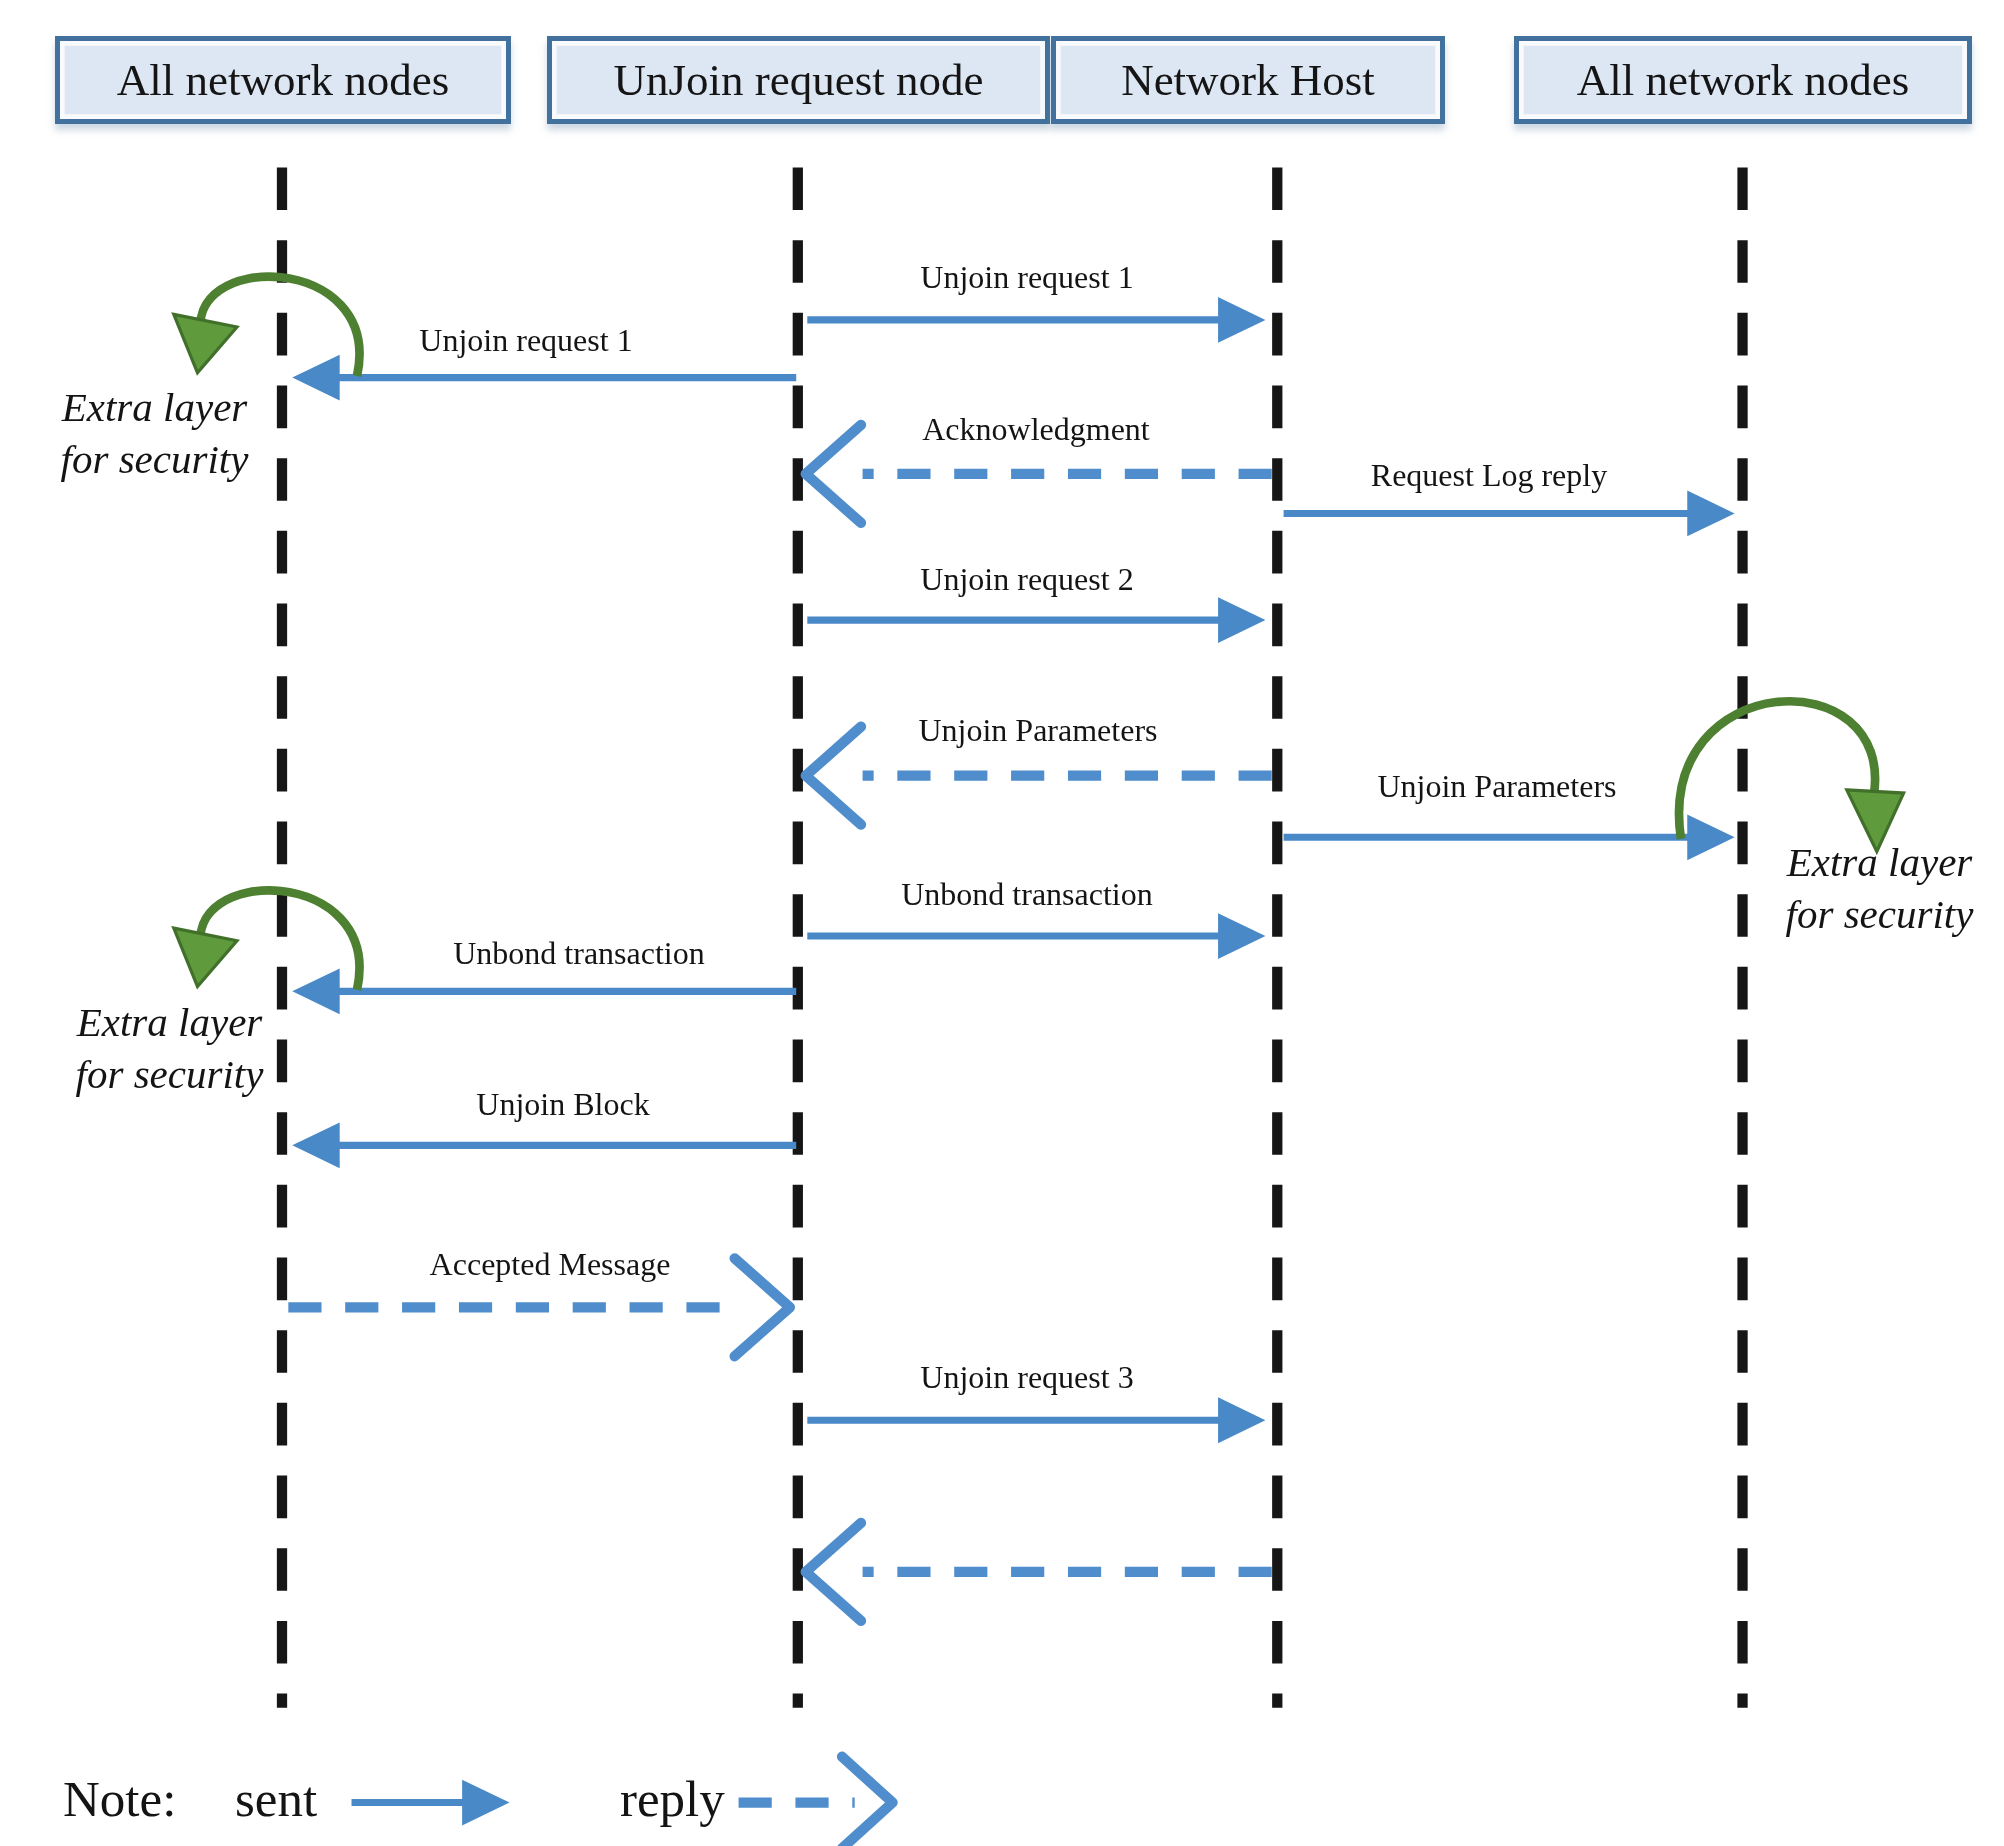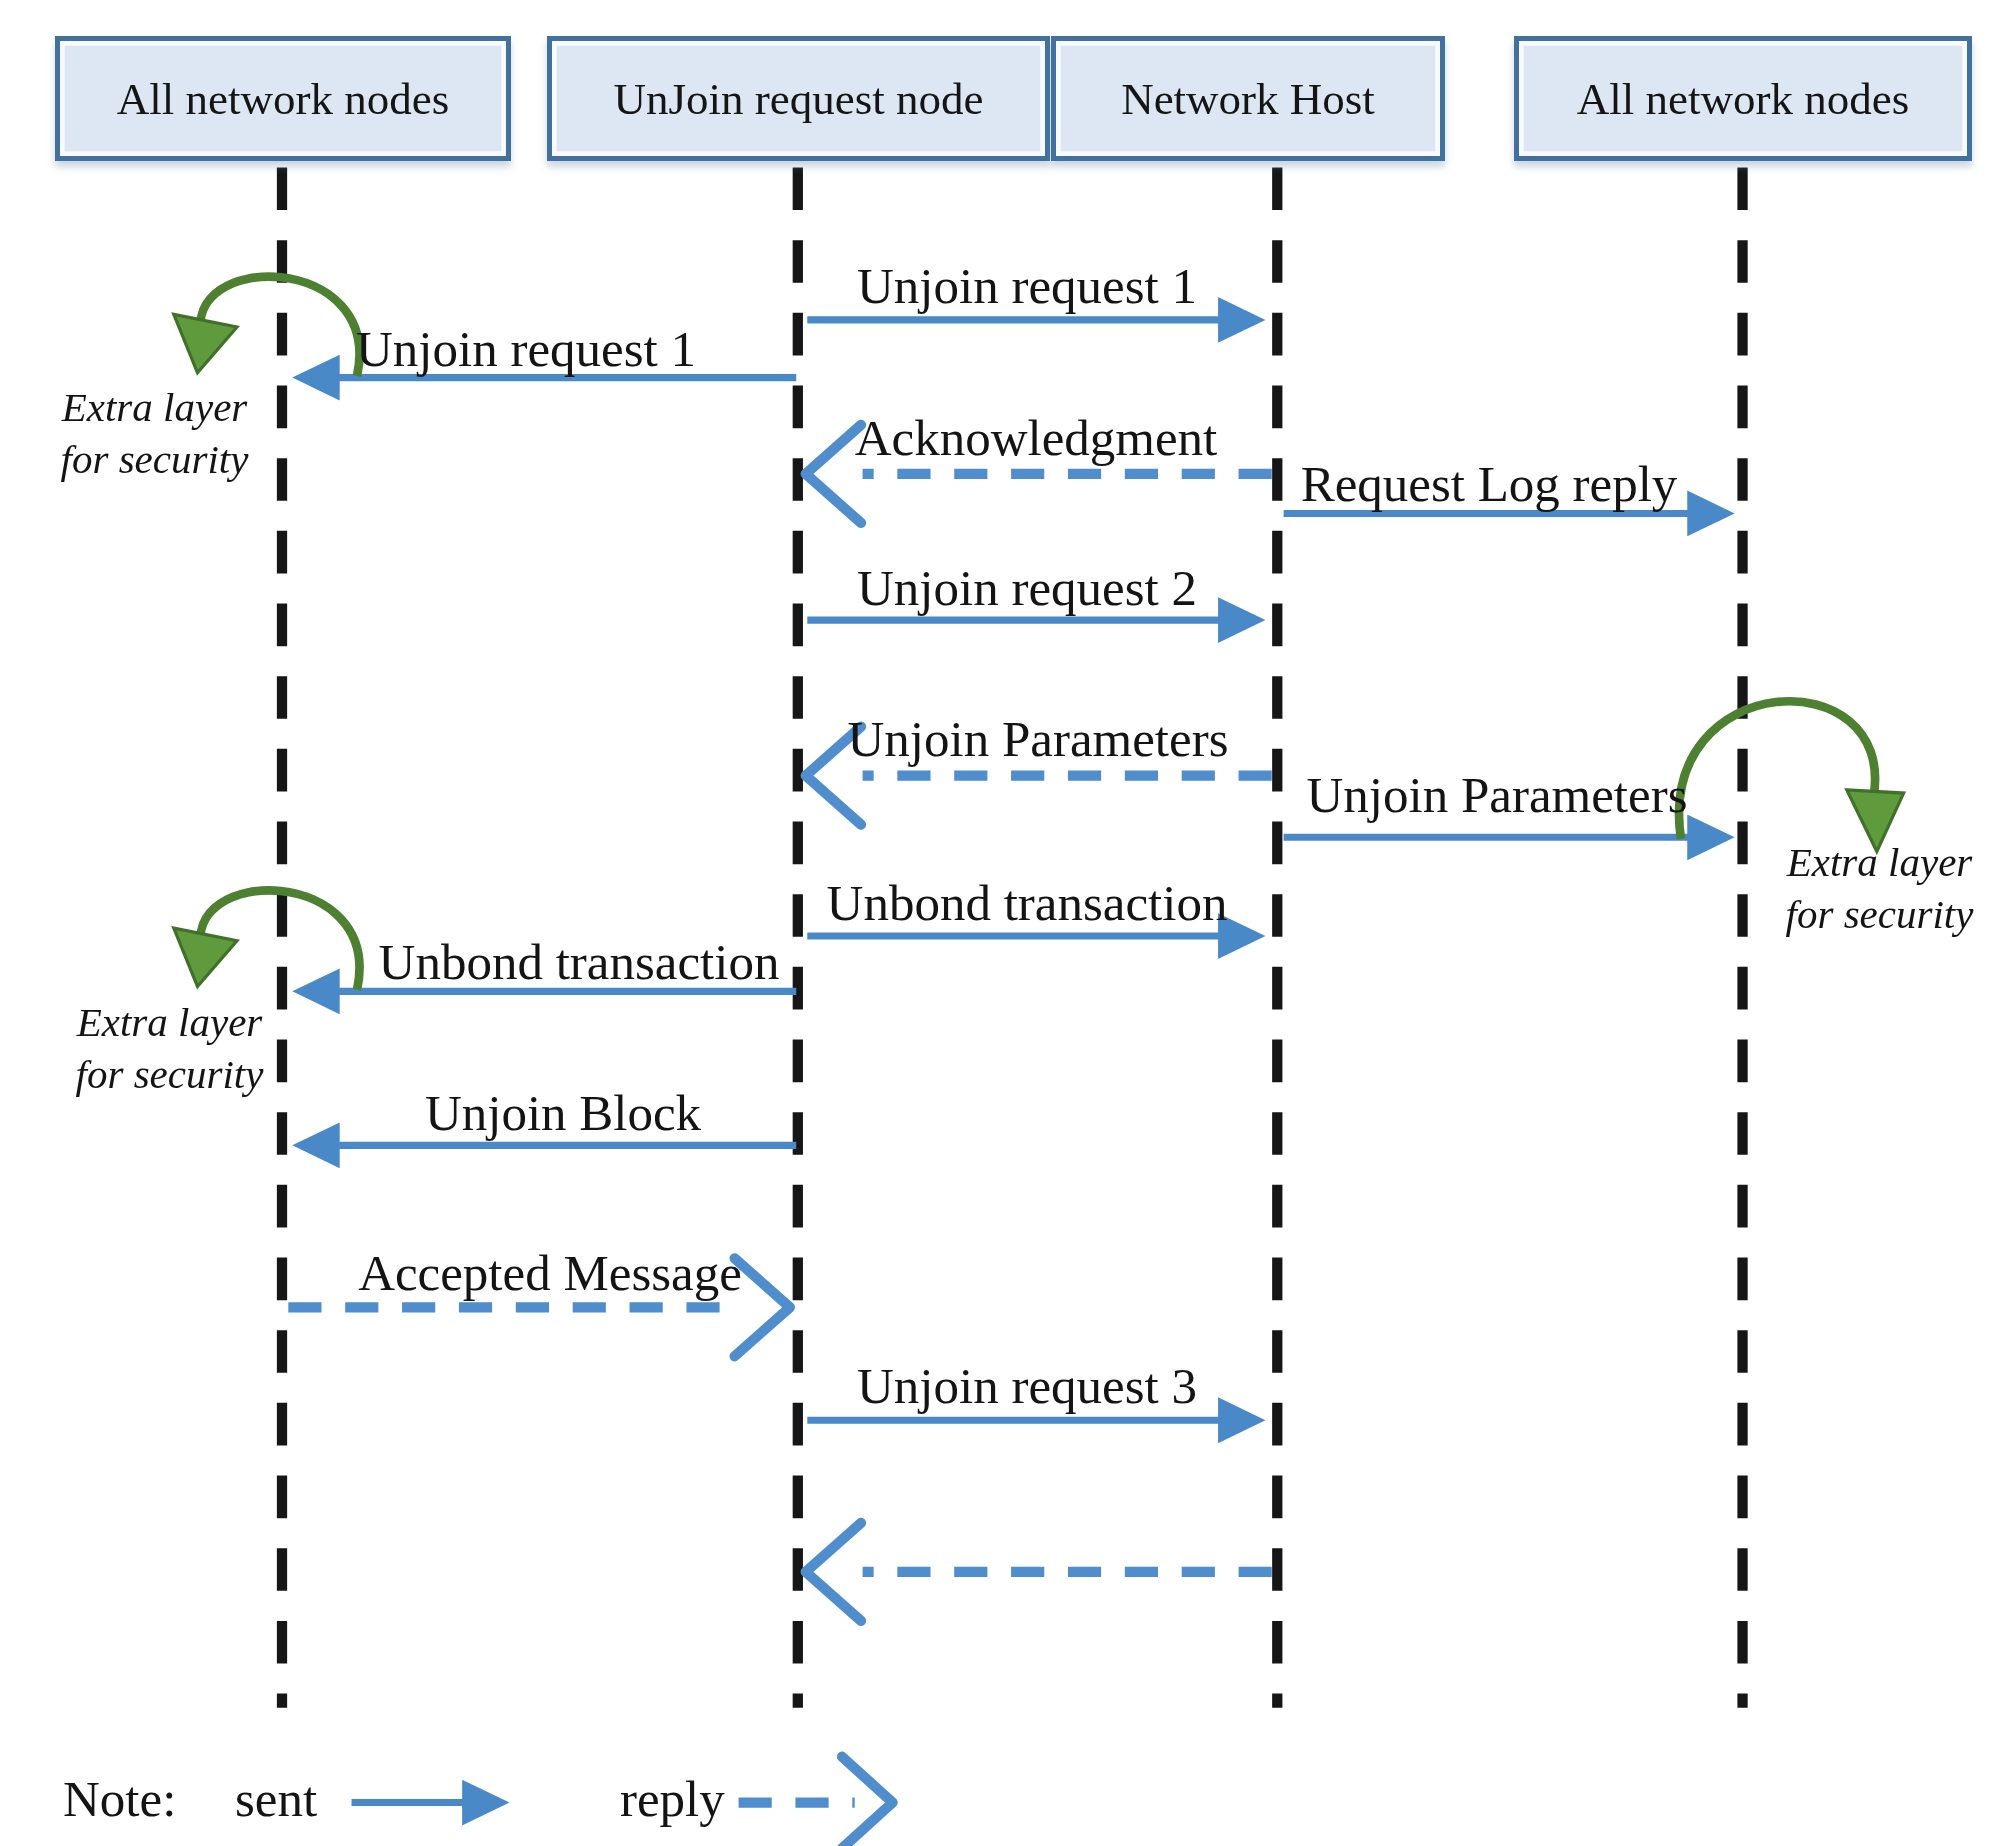--- a/index.html
+++ b/index.html
@@ -6,37 +6,37 @@
   .canvas{
     position:relative;
     width:2004px;height:1846px;
     background:#ffffff;
     font-family:"Liberation Serif","DejaVu Serif",serif;
     overflow:hidden;
   }
   .gfx{position:absolute;left:0;top:0;width:2004px;height:1846px;}
   .actor{
     position:absolute;
-    top:36px;height:125px;
+    top:36px;height:88px;
     box-sizing:border-box;
     border:5.5px solid #41719c;
     background:#dce7f3;
     box-shadow:inset 0 0 0 4.7px rgba(255,255,255,.8), 0 5.5px 7.1px rgba(110,140,170,.35);
     display:flex;align-items:center;justify-content:center;
     font-size:45px;color:#151515;
     white-space:nowrap;
   }
   .actor.b1{left:55px;width:456px;}
   .actor.b2{left:547px;width:503px;}
   .actor.b3{left:1051px;width:394px;}
   .actor.b4{left:1514px;width:458px;}
   .msg-label{
     position:absolute;
     transform:translateX(-50%);
-    font-size:51px;color:#141414;
+    font-size:32px;color:#141414;
     white-space:nowrap;line-height:1;
   }
   .annot{
     position:absolute;
     font-style:italic;
     font-size:41px;color:#141414;
     line-height:52px;text-align:center;
     white-space:nowrap;
   }
   .annot span{display:block;}

